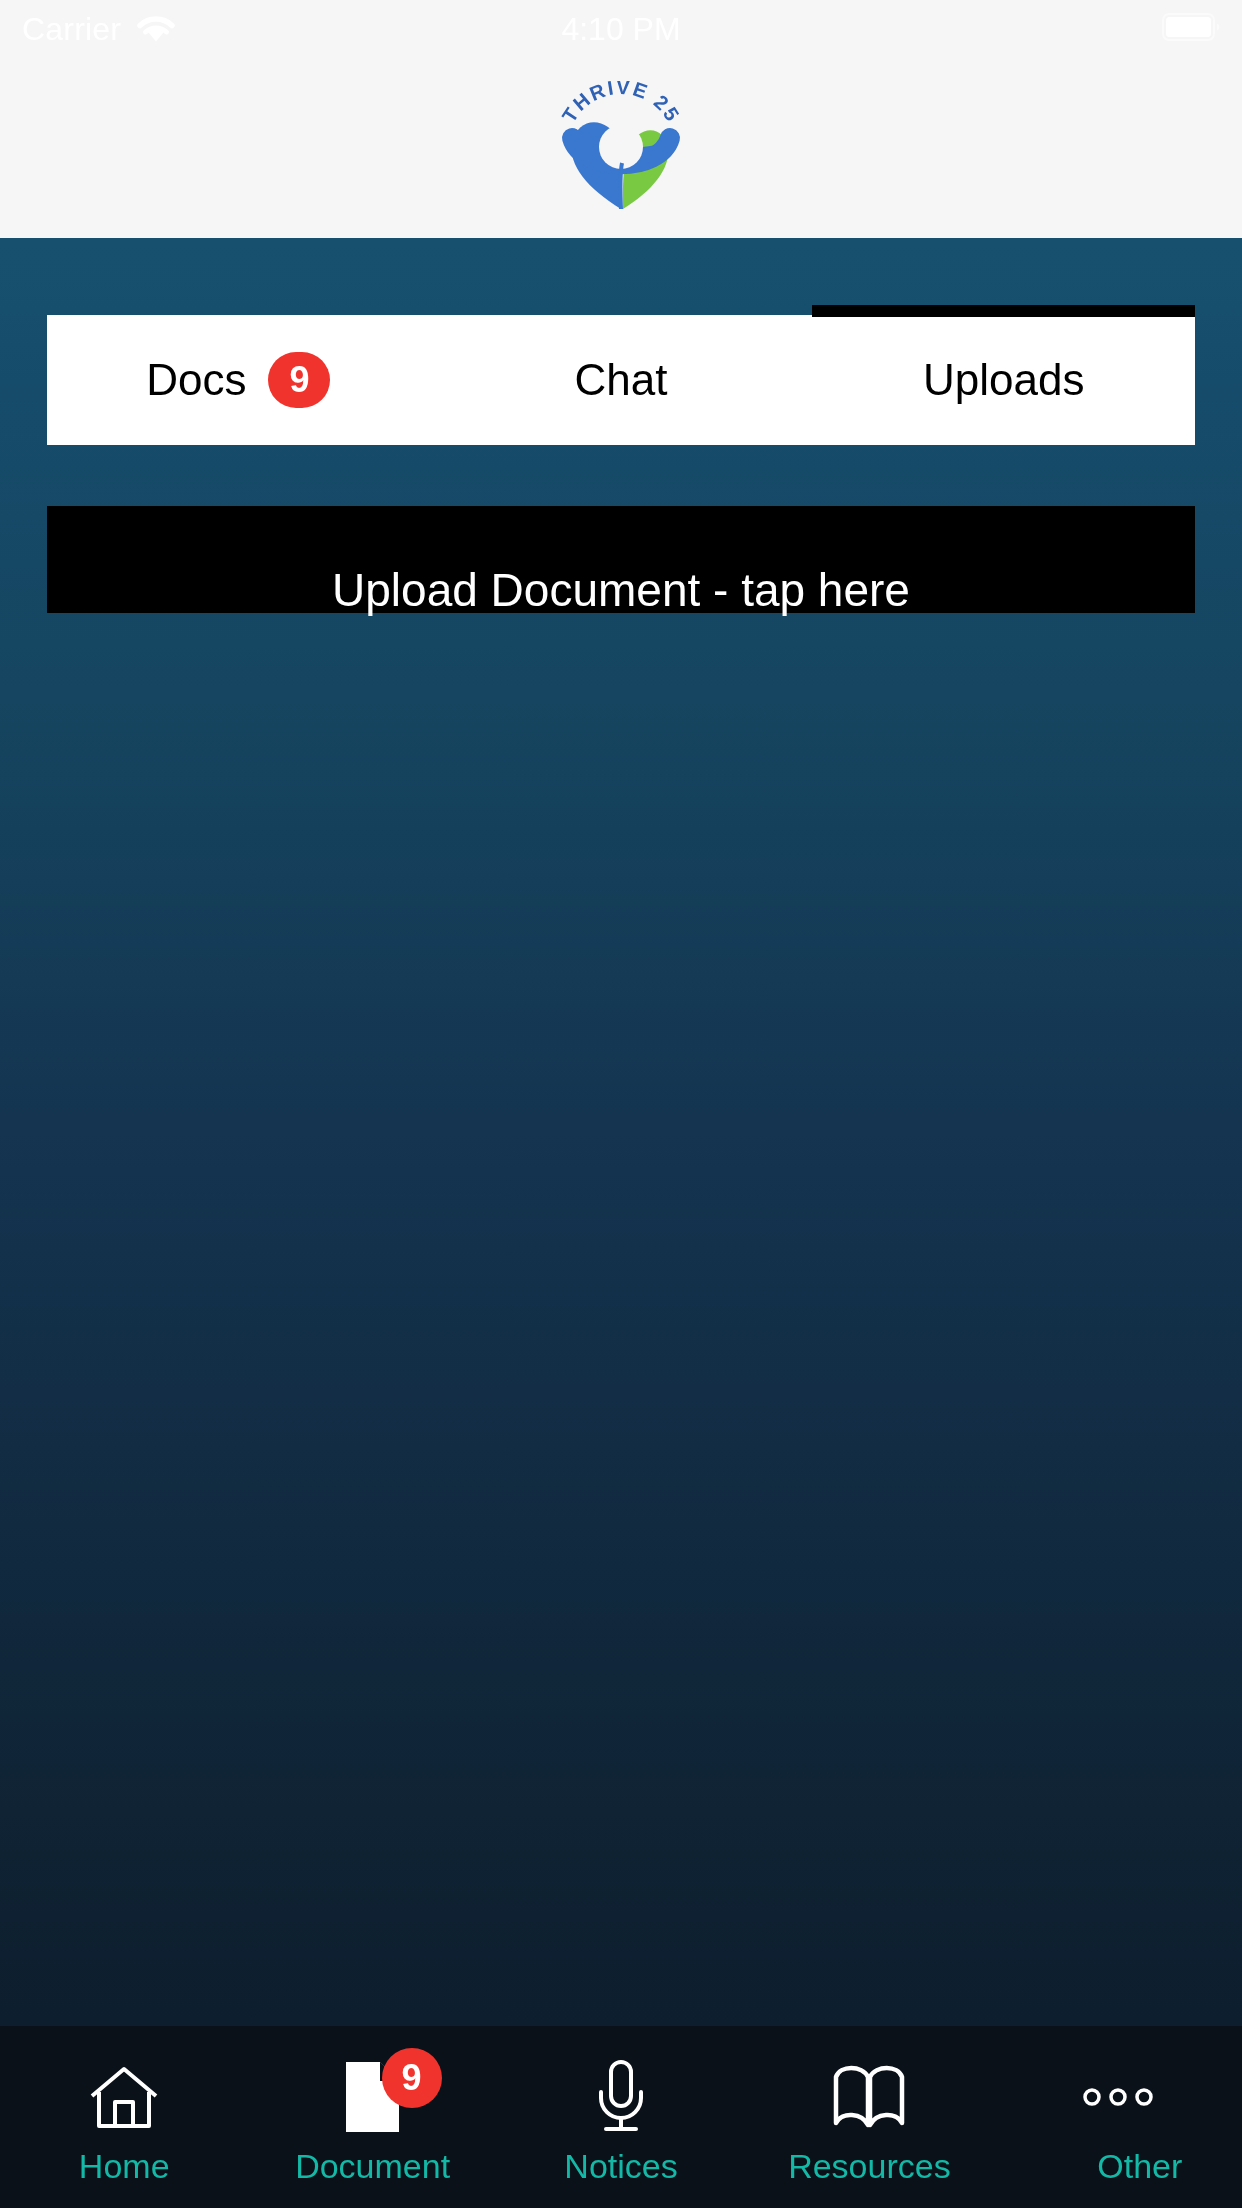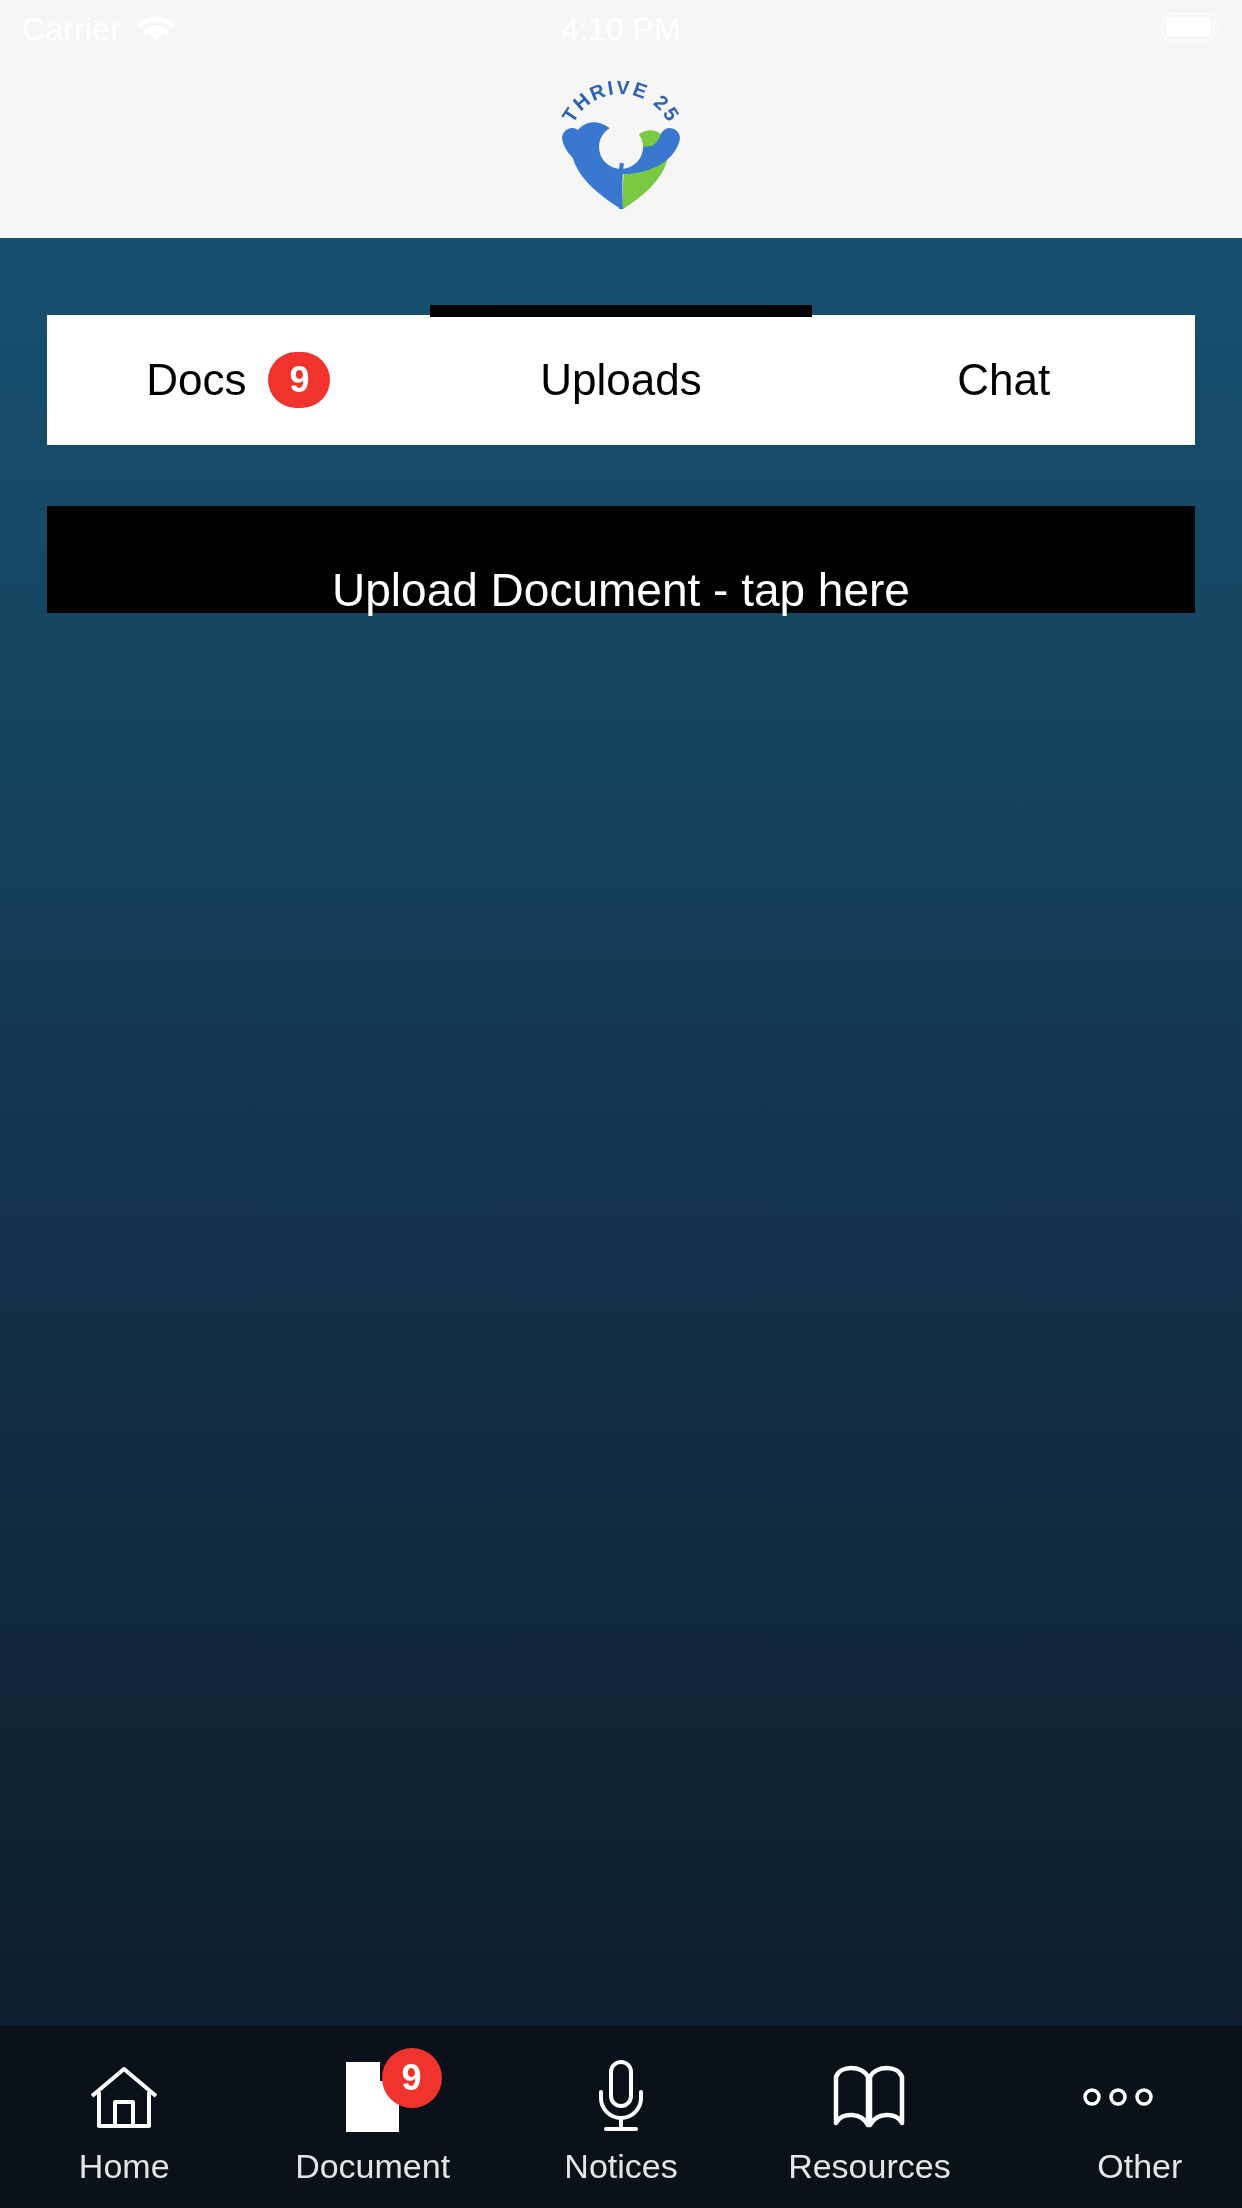--- a/index.html
+++ b/index.html
@@ -137,21 +137,21 @@
     padding-top:30px;
     cursor:pointer;
   }
   .nav-icon-wrap {
     position:relative;
     width:86px; height:82px;
     display:flex; align-items:center; justify-content:center;
   }
   .nav-label {
     margin-top:10px;
-    color:#e5e5e5;
+    color:#14b8a6;
     font-size:34px;
     line-height:1.1;
     white-space:nowrap;
   }
   .nav-badge {
     position:absolute;
     top:-8px; right:-26px;
     width:60px; height:60px;
     border-radius:50%;
     background:#f0332c;
@@ -219,27 +219,27 @@
 
   <div id="content-area">
 
     <div id="tab-bar">
 
       <div class="tab-item" id="tab-docs">
         <span class="tab-label">Docs</span>
         <span class="tab-badge">9</span>
       </div>
 
+      <div class="tab-item" id="tab-chat">
+        <span class="tab-label">Chat</span>
+      </div>
+
       <div class="tab-item" id="tab-uploads">
         <span class="tab-indicator"></span>
         <span class="tab-label">Uploads</span>
-      </div>
-
-      <div class="tab-item" id="tab-chat">
-        <span class="tab-label">Chat</span>
       </div>
 
     </div>
 
     <div id="upload-button">
       <span id="upload-button-label">Upload Document - tap here</span>
     </div>
 
   </div>
 

